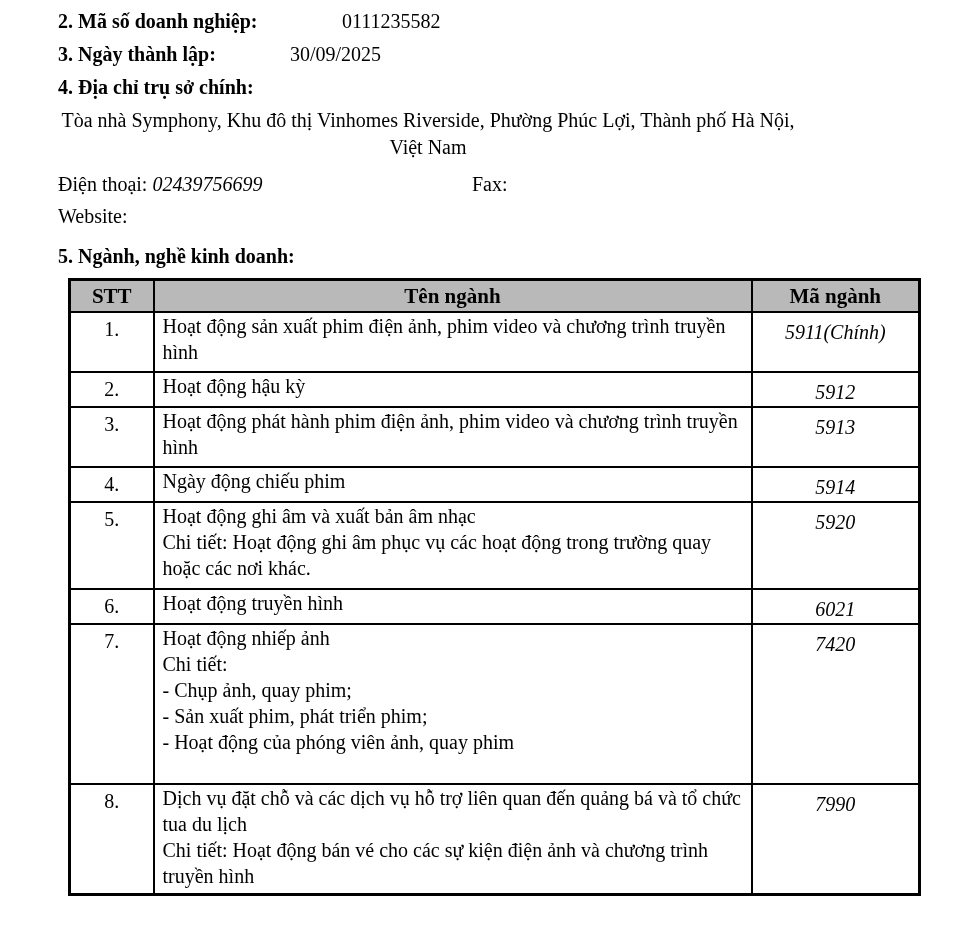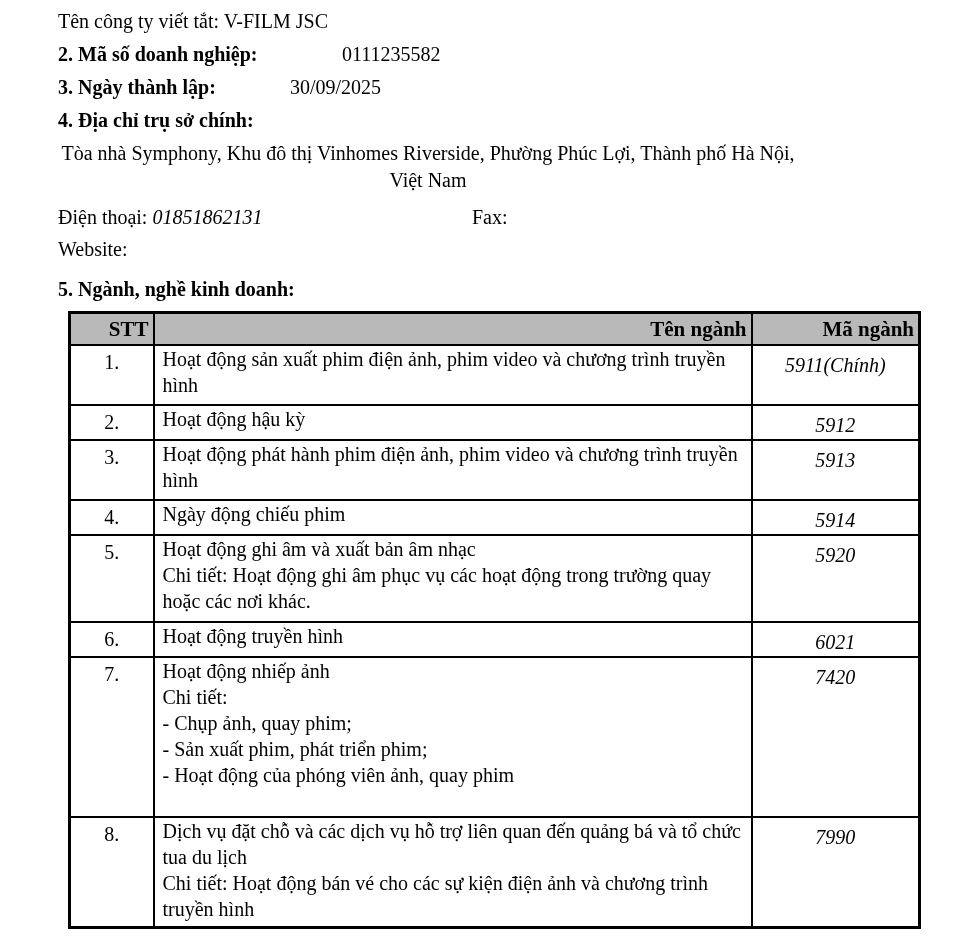--- a/index.html
+++ b/index.html
@@ -28,60 +28,56 @@
     border:3px solid #000;
   }
   table.industry th, table.industry td{
     border:2px solid #000;
     vertical-align:top;
     line-height:26px;
   }
   thead th{
     background:#b9b9b9;
     font-weight:bold;
-    text-align:right;
+    text-align:center;
     font-size:21px;
     padding:2px 4px;
     border-bottom-width:3px;
   }
   td.stt{text-align:center;padding-top:3px;}
   td.name{padding:0 8px;white-space:pre-line;}
   td.code{text-align:center;font-style:italic;font-size:20px;padding-top:6px;line-height:20px;}
   tr.h60{height:60px;} tr.h31{height:31px;} tr.h87{height:87px;}
   tr.h30{height:30px;} tr.h160{height:160px;} tr.h110{height:110px;}
   thead tr{height:32px;}
 </style>
 </head>
 <body>
 
 <div class="page">
 
-  <p class="line">
-    <span>Tên công ty viết tắt:</span>
-    <span>V-FILM JSC</span>
-  </p>
 
   <p class="line">
     <span class="lbl-w279">2. Mã số doanh nghiệp:</span>
     <span>0111235582</span>
   </p>
 
   <p class="line">
     <span class="lbl-w227">3. Ngày thành lập:</span>
     <span>30/09/2025</span>
   </p>
 
   <p class="line bold">4. Địa chỉ trụ sở chính:</p>
 
   <p class="address">Tòa nhà Symphony, Khu đô thị Vinhomes Riverside, Phường Phúc Lợi, Thành phố Hà Nội, Việt Nam</p>
 
   <div class="contact-row">
     <div class="contact-left">
       <span>Điện thoại:</span>
-      <span class="italic">01851862131</span>
+      <span class="italic">02439756699</span>
     </div>
     <div>Fax:</div>
   </div>
 
   <div class="contact-row">
     <div>Website:</div>
   </div>
 
   <p class="section-title">5. Ngành, nghề kinh doanh:</p>
 

